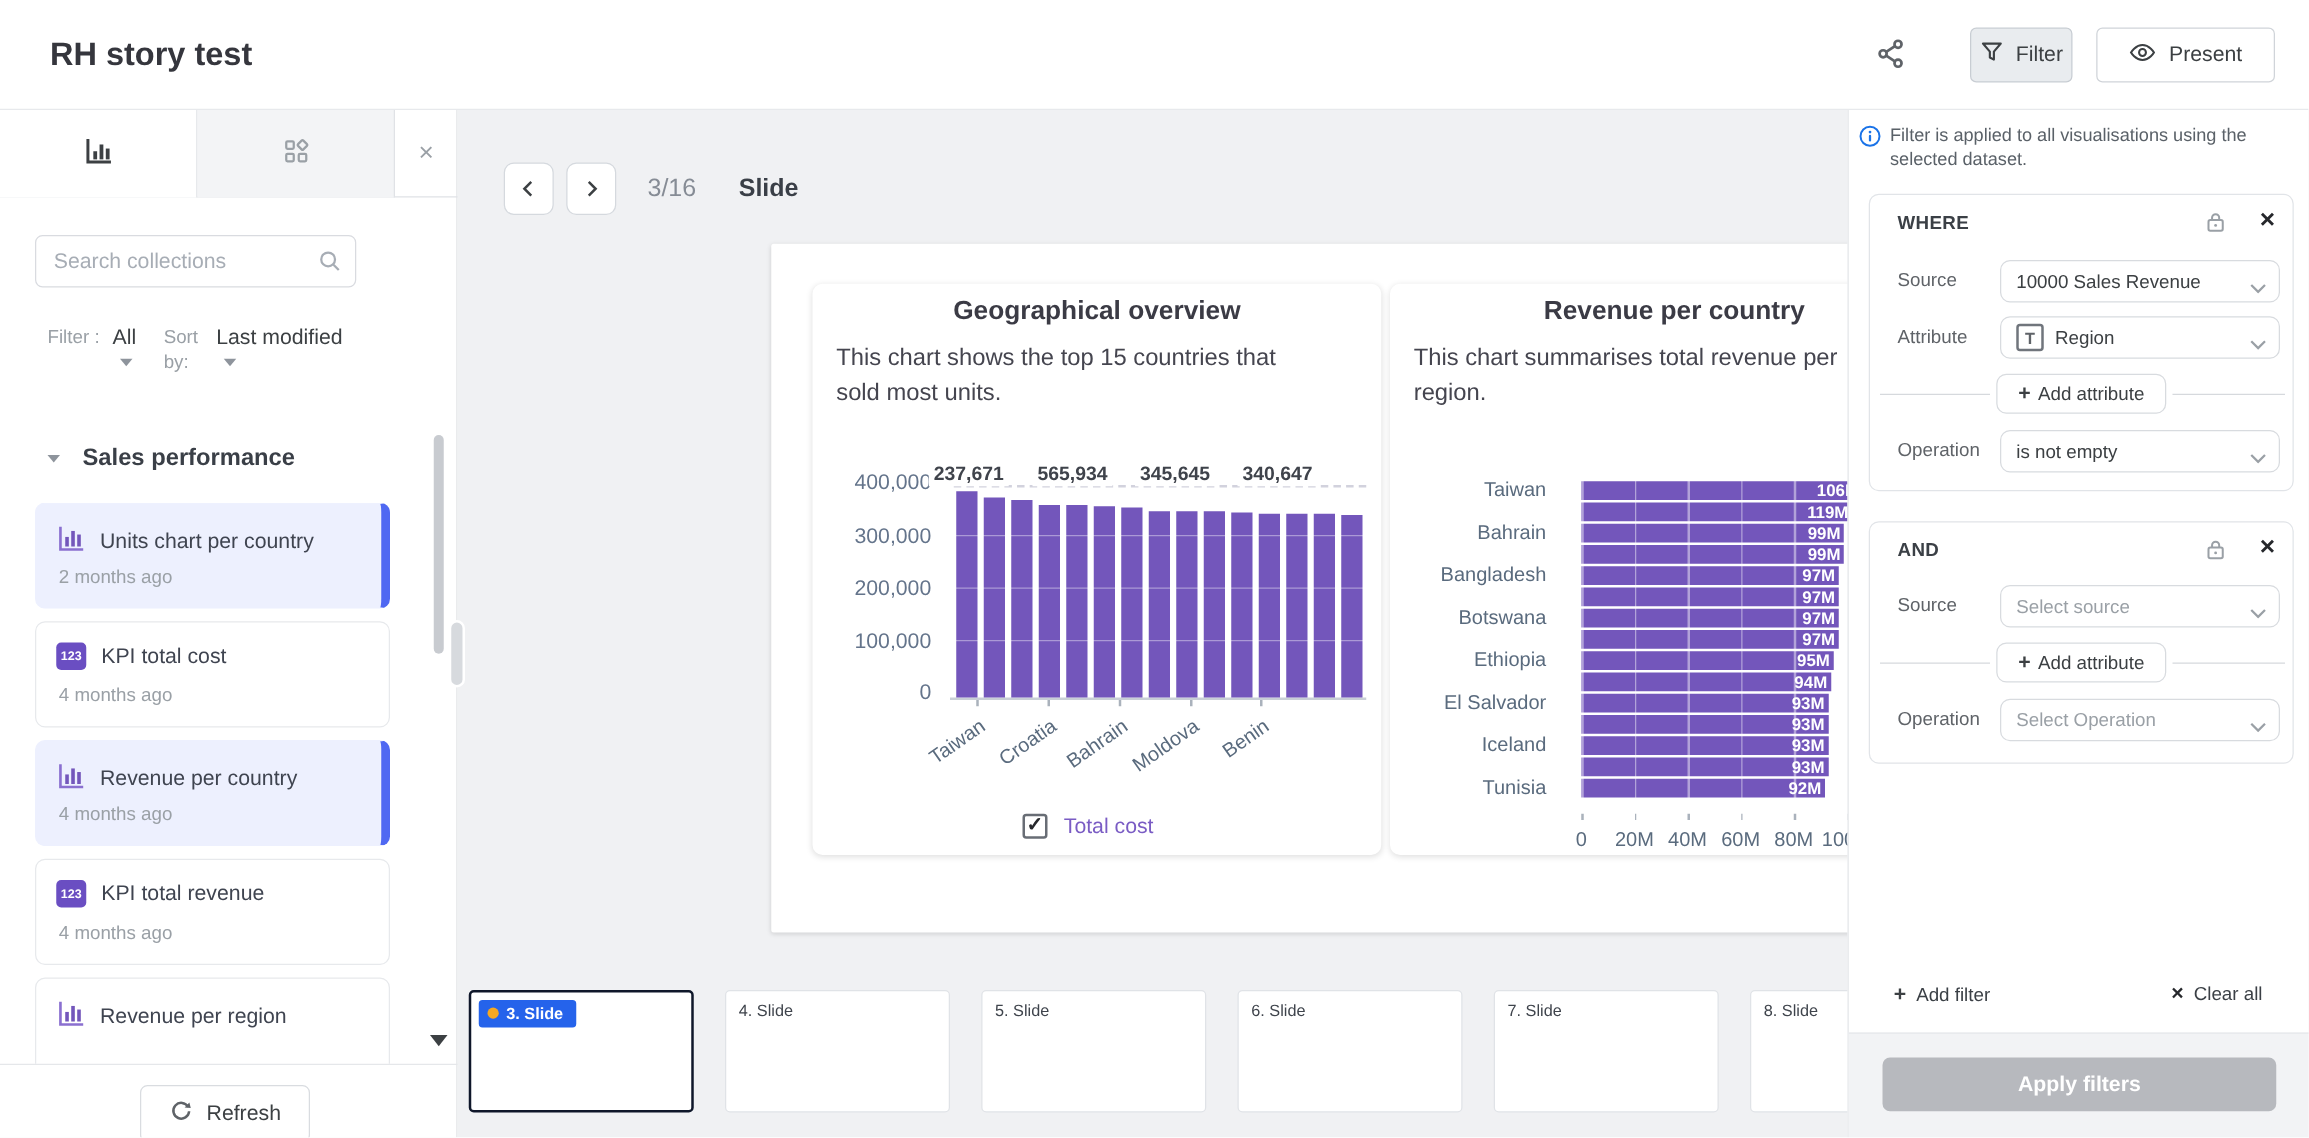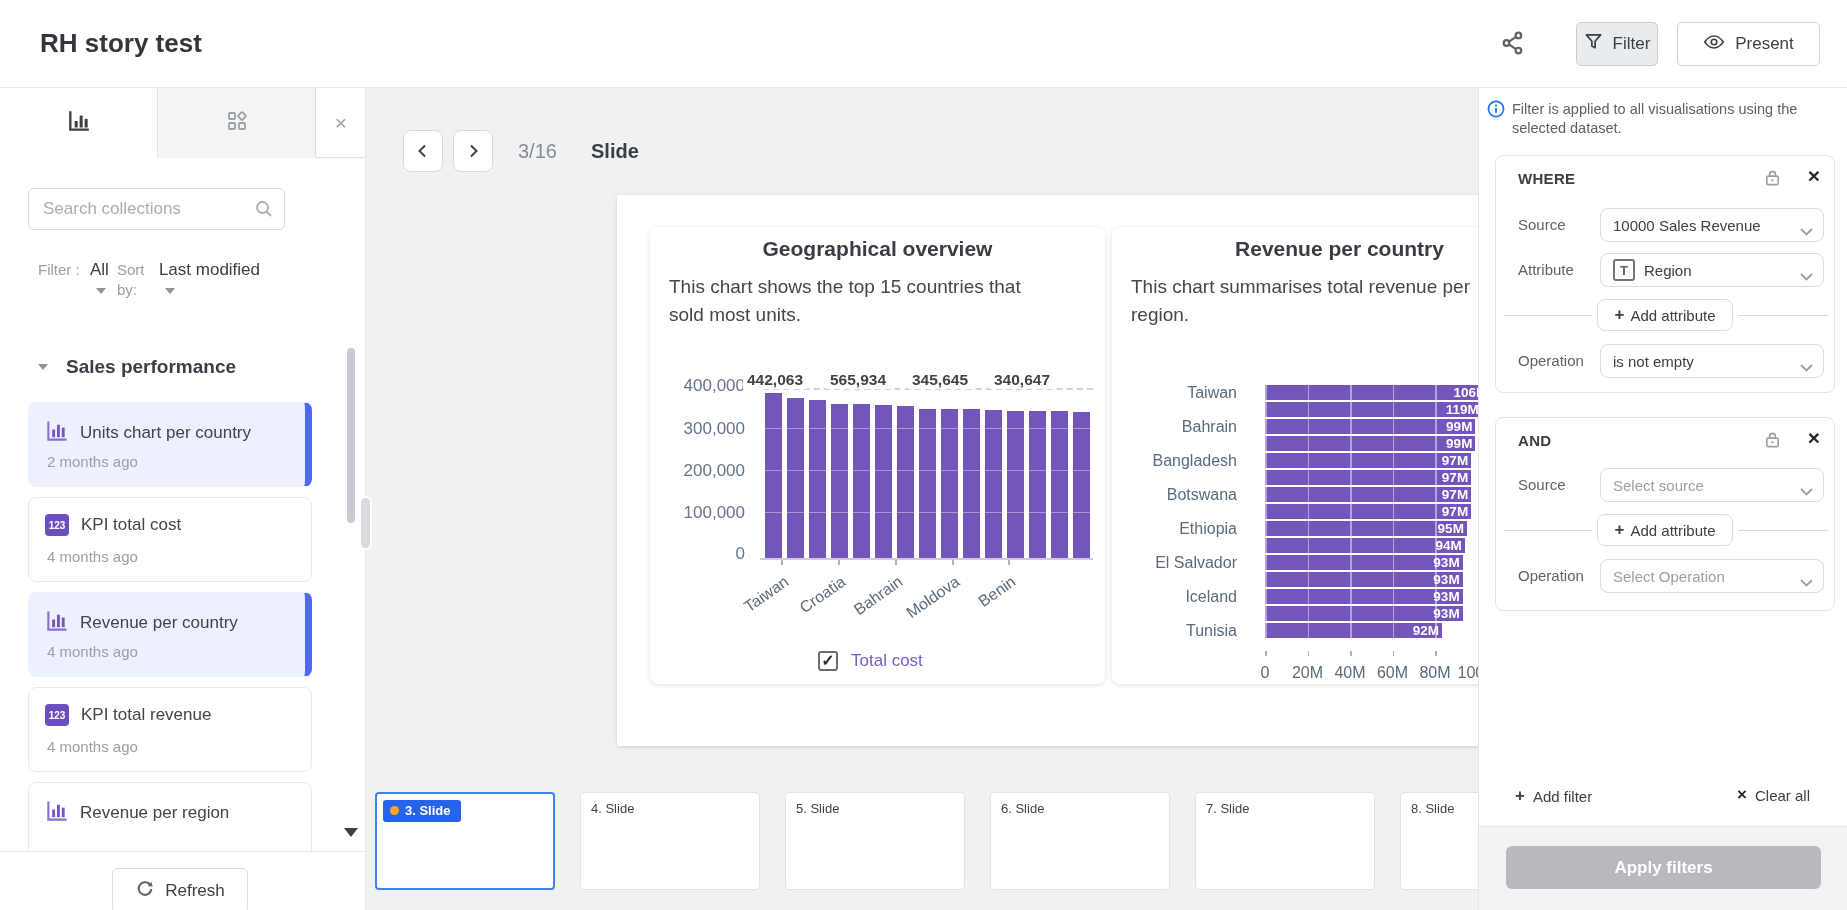--- a/index.html
+++ b/index.html
@@ -18,21 +18,21 @@
   .sidebar{position:absolute;left:0;top:88px;width:366px;height:822px;background:#fff;border-right:1px solid #e3e5e8;z-index:5;}
   .tabs{position:absolute;left:0;top:0;width:366px;height:70px;border-bottom:1px solid #e0e2e6;}
   .tab{position:absolute;top:0;height:70px;display:flex;align-items:center;justify-content:center;cursor:pointer;}
   .tab1{left:0;width:158px;background:#fff;border-right:1px solid #e0e2e6;}
   .tab2{left:158px;width:158px;background:#f3f4f6;border-right:1px solid #e0e2e6;}
   .tab-close{position:absolute;left:316px;top:0;width:50px;height:70px;display:flex;align-items:center;justify-content:center;color:#9aa0a6;font-size:21px;cursor:pointer;}
   .searchbox{position:absolute;left:28px;top:100px;width:257px;height:42px;border:1px solid #d9dbe0;border-radius:6px;}
   .searchbox input{position:absolute;left:12px;top:1px;width:205px;height:38px;border:none;outline:none;font-size:17px;color:#3c4043;}
   .searchbox input::placeholder{color:#a7adb5;}
   .search-ic{position:absolute;right:10px;top:10px;}
-  .fs-row{position:absolute;left:38px;top:172px;width:300px;display:flex;gap:8px;}
+  .fs-row{position:absolute;left:38px;top:172px;width:300px;display:flex;gap:22px;}
   .fs-label{font-size:15px;color:#9aa0a6;line-height:20px;}
   .fs-val{font-size:17px;color:#3c4043;line-height:20px;cursor:pointer;}
   .caret{display:inline-block;width:0;height:0;border-left:5px solid transparent;border-right:5px solid transparent;border-top:6px solid #8e949c;}
   .fs-caret{margin:6px 0 0 6px;}
   .coll-head{position:absolute;left:38px;top:268px;display:flex;align-items:center;gap:18px;cursor:pointer;}
   .coll-title{font-size:19px;font-weight:bold;color:#3a3f47;}
   .item-list{position:absolute;left:0;top:314px;width:366px;height:449px;overflow:hidden;}
   .side-item{position:relative;margin:0 0 10px 28px;width:284px;height:85px;background:#fff;border:1px solid #e7e9ec;border-radius:8px;cursor:pointer;}
   .side-item.sel{background:#edf0fe;border-color:#edf0fe;border-right:7px solid #4f68f2;}
   .si-row{position:absolute;left:16px;top:16px;display:flex;align-items:center;gap:12px;}
@@ -75,21 +75,21 @@
   .c2label{position:absolute;left:0;width:125px;text-align:right;font-size:16px;line-height:16px;color:#5a6b7e;}
   .hbar{position:absolute;height:15px;background:#7356bb;z-index:1;}
   .hbar-label{position:absolute;right:3px;top:1px;font-size:13.5px;font-weight:bold;color:#fff;line-height:13px;}
   .vgrid{position:absolute;top:152px;height:268px;width:1.5px;background:rgba(255,255,255,0.45);z-index:2;}
   .btick{position:absolute;top:424px;width:1.5px;height:5px;background:#aab2bc;}
   .c2xlabel{position:absolute;top:437px;transform:translateX(-50%);font-size:16px;color:#5a6b7e;}
 
   
   .tray{position:absolute;left:366px;top:792px;width:1481px;height:98px;}
   .thumb{position:absolute;top:0;width:180px;height:98px;background:#fff;border:1px solid #e0e3e7;border-radius:4px;cursor:pointer;}
-  .thumb.sel{border:2px solid #3b82f6;}
+  .thumb.sel{border:2px solid #0f172a;}
   .thumb-label{position:absolute;left:10px;top:8px;font-size:13px;color:#3f444c;}
   .thumb-label.sel{left:6px;top:6px;background:#2563eb;color:#fff;font-weight:bold;border-radius:3px;padding:3px 10px 4px 7px;display:inline-flex;align-items:center;gap:6px;}
   .orange-dot{width:9px;height:9px;border-radius:50%;background:#f6a821;display:inline-block;}
 
   
   .panel{position:absolute;left:1478px;top:88px;width:369px;height:822px;background:#fff;border-left:1px solid #e4e6e9;z-index:20;}
   .info-row{position:absolute;left:8px;top:12px;width:340px;display:flex;gap:7px;}
   .info-text{font-size:14.5px;line-height:19px;color:#5a6168;width:300px;}
   .fcard{position:absolute;left:16px;width:340px;border:1px solid #e1e4e8;border-radius:8px;background:#fff;}
   .where-card{top:67px;height:238px;}
@@ -317,21 +317,21 @@
           <div class="vbar" style="left: 423px; width: 17px; top: 184.901px; height: 146.099px;"></div>
           <div class="hline" style="top: 158px;"></div>
           <div class="hline" style="top: 201px;"></div>
           <div class="hline" style="top: 243px;"></div>
           <div class="hline" style="top: 285px;"></div>
           <div class="ytick" style="top: 149px;">400,000</div>
           <div class="ytick" style="top: 192px;">300,000</div>
           <div class="ytick" style="top: 234px;">200,000</div>
           <div class="ytick" style="top: 276px;">100,000</div>
           <div class="ytick" style="top: 317px;">0</div>
-          <div class="dlabel" style="left: 125px;">442,063</div>
+          <div class="dlabel" style="left: 125px;">237,671</div>
           <div class="dlabel" style="left: 208px;">565,934</div>
           <div class="dlabel" style="left: 290px;">345,645</div>
           <div class="dlabel" style="left: 372px;">340,647</div>
           <div class="xlabel" style="left: 67px;">Taiwan</div>
           <div class="xtick" style="left: 131px;"></div>
           <div class="xlabel" style="left: 124px;">Croatia</div>
           <div class="xtick" style="left: 188px;"></div>
           <div class="xlabel" style="left: 181px;">Bahrain</div>
           <div class="xtick" style="left: 245px;"></div>
           <div class="xlabel" style="left: 238px;">Moldova</div>
@@ -394,21 +394,21 @@
             <span class="hbar-label">93M</span>
           </div>
           <div class="c2label" style="top: 362px;">Iceland</div>
           <div class="hbar" style="top: 362px; left: 153px; width: 197.625px;">
             <span class="hbar-label">93M</span>
           </div>
           <div class="hbar" style="top: 379px; left: 153px; width: 197.625px;">
             <span class="hbar-label">93M</span>
           </div>
           <div class="c2label" style="top: 396px;">Tunisia</div>
-          <div class="hbar" style="top: 396px; left: 153px; width: 177px;">
+          <div class="hbar" style="top: 396px; left: 153px; width: 195px;">
             <span class="hbar-label">92M</span>
           </div>
           <div class="vgrid" style="left: 153px;"></div>
           <div class="btick" style="left: 153px;"></div>
           <div class="c2xlabel" style="left: 153px;">0</div>
           <div class="vgrid" style="left: 195.5px;"></div>
           <div class="btick" style="left: 195.5px;"></div>
           <div class="c2xlabel" style="left: 195.5px;">20M</div>
           <div class="vgrid" style="left: 238px;"></div>
           <div class="btick" style="left: 238px;"></div>

